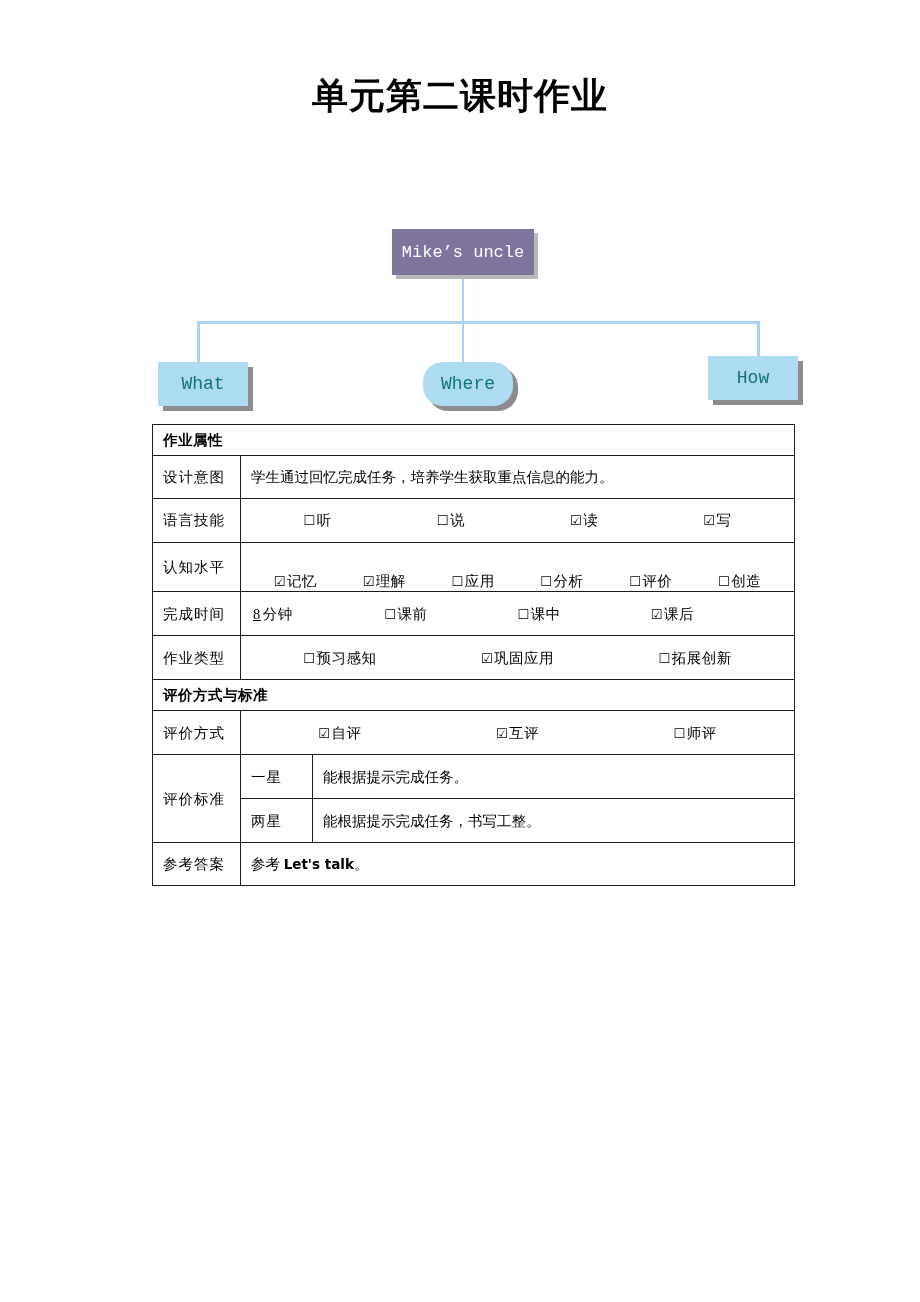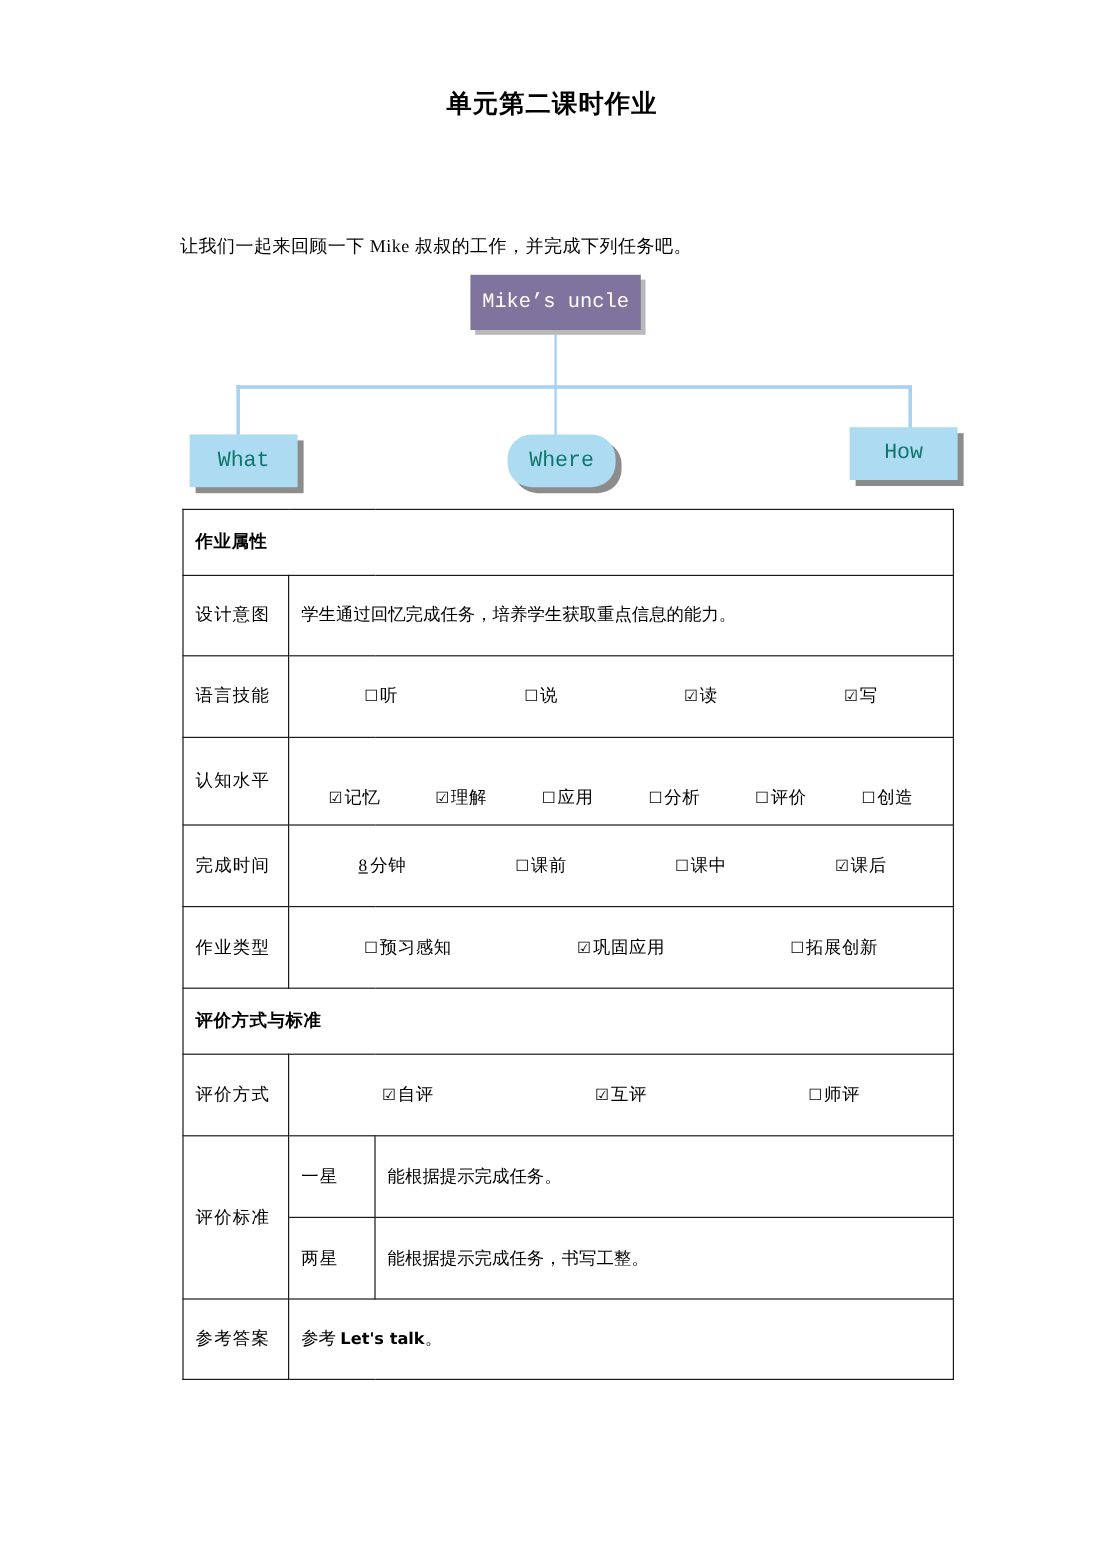--- a/index.html
+++ b/index.html
@@ -23,21 +23,21 @@
     height: 1302px;
   }
 
   
   .doc-title {
     position: absolute;
     left: 0;
     top: 72px;
     width: 920px;
     text-align: center;
-    font-size: 21px;
+    font-size: 36px;
     font-weight: bold;
     letter-spacing: 1px;
     font-family: "Liberation Serif", "DejaVu Serif", serif;
   }
 
   
   .banner {
     position: absolute;
     left: 150px;
     top: 126px;
@@ -143,21 +143,21 @@
     left: 152px;
     top: 424px;
     width: 643px;
     border-collapse: collapse;
     font-family: "Liberation Serif", "DejaVu Serif", serif;
     font-size: 14.5px;
     table-layout: fixed;
   }
   .attr-table td {
     border: 1px solid #1a1a1a;
-    padding: 12px 10px;
+    padding: 0 10px;
     vertical-align: middle;
     line-height: 1.4;
   }
   .section-head {
     font-weight: bold;
     height: 30px;
     font-size: 14.5px;
     letter-spacing: 0.5px;
   }
   .rowlabel {
@@ -176,21 +176,21 @@
 
   .opts {
     display: flex;
     align-items: center;
     width: 100%;
     height: 100%;
   }
   .opts.spread-4 > .opt { flex: 1 1 0; text-align: center; }
   .opts.spread-6 > .opt { flex: 1 1 0; text-align: center; margin-top: 28px; }
   .opts.spread-3 > .opt { flex: 1 1 0; text-align: center; }
-  .opts.spread-time > .opt { flex: 1 1 0; text-align: center; }
+  .opts.spread-time > .opt { flex: 1 1 0; text-align: left; }
   .opt {
     white-space: nowrap;
     letter-spacing: 0.5px;
   }
   .box-glyph {
     font-family: "DejaVu Sans", sans-serif;
     font-size: 13px;
     margin-right: 1px;
   }
   .time-val {
@@ -214,21 +214,20 @@
   }
 </style>
 </head>
 <body>
 
 <div class="page">
 
   <div class="doc-title">单元第二课时作业</div>
 
 
-  <div class="intro-line">让我们一起来回顾一下 Mike 叔叔的工作，并完成下列任务吧。</div>
 
   <div class="diagram">
     <div class="conn conn-v-root"></div>
     <div class="conn conn-h-main"></div>
     <div class="conn conn-v-left"></div>
     <div class="conn conn-v-mid"></div>
     <div class="conn conn-v-right"></div>
 
     <div class="node node-root">
       <span>Mike’s uncle</span>

